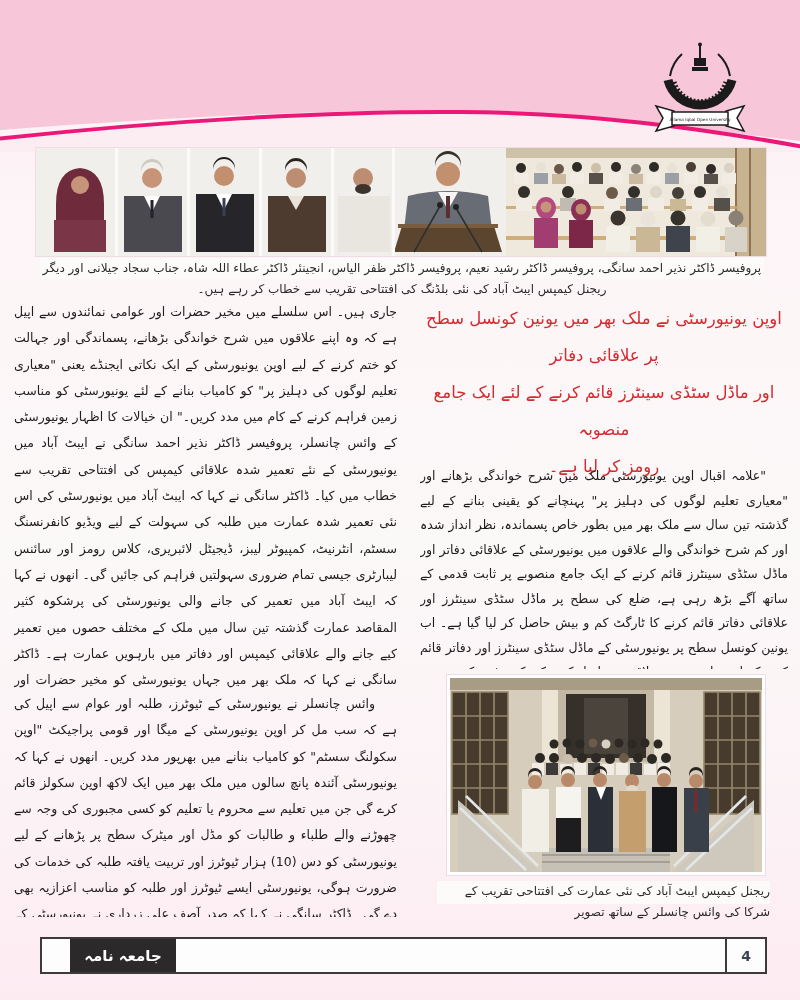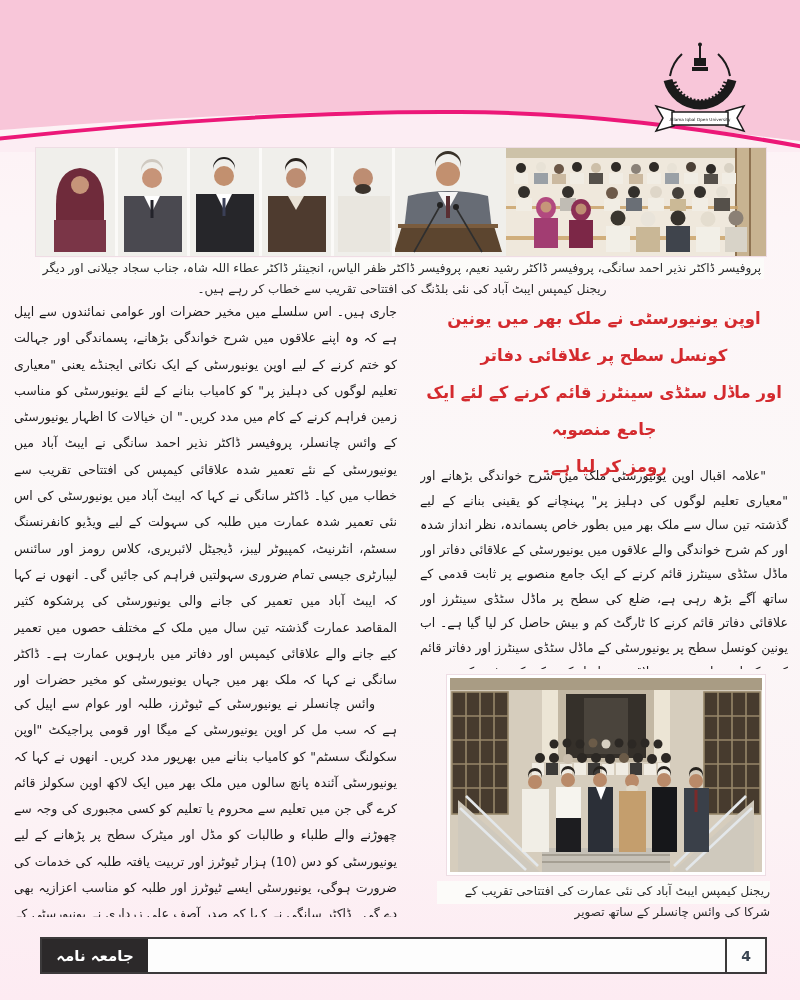--- a/index.html
+++ b/index.html
@@ -9,31 +9,31 @@
   .abs{position:absolute;}
   .urdu{direction:rtl;unicode-bidi:embed;}
   
   .header-svg{position:absolute;top:0;left:0;}
   .logo-wrap{position:absolute;top:40px;right:52px;width:96px;height:100px;}
   
   .photo-frame{position:absolute;background:#fff;box-shadow:0 0 0 1px #eedde4;}
   .caption{position:absolute;font-size:12px;color:#2b2b2b;text-align:center;
            background:#fcfbf9;line-height:21px;letter-spacing:0;}
   
-  .headline{position:absolute;color:#d42a2e;font-weight:700;font-size:16.5px;
+  .headline{position:absolute;color:#d42a2e;font-weight:400;font-size:16.5px;
             line-height:37px;text-align:center;}
   .byline{display:block;margin-top:2px;}
   .body-par{position:absolute;font-size:12.5px;color:#1e1c1d;text-align:justify;}
   .rcol{line-height:24.5px;}
   .lcol{line-height:26.3px;}
   .indent{text-indent:22px;}
   
   .footer-bar{position:absolute;left:40px;top:937px;width:727px;height:37px;
               border:2px solid #3c3a3b;background:#fdfdfd;display:flex;direction:ltr;
-              box-sizing:border-box;align-items:stretch;}
+              box-sizing:border-box;align-items:stretch;padding-left:28px;}
   .brand-box{width:106px;background:#2c292a;color:#ffffff;display:flex;
              align-items:center;justify-content:center;font-size:15px;font-weight:700;}
   .bar-fill{flex:1;}
   .page-box{width:38px;border-left:2px solid #3c3a3b;display:flex;align-items:center;
             justify-content:center;font-size:14px;font-weight:700;color:#3a4552;background:#fdfdfd;}
 </style>
 </head>
 <body>
 
 <div class="page">

